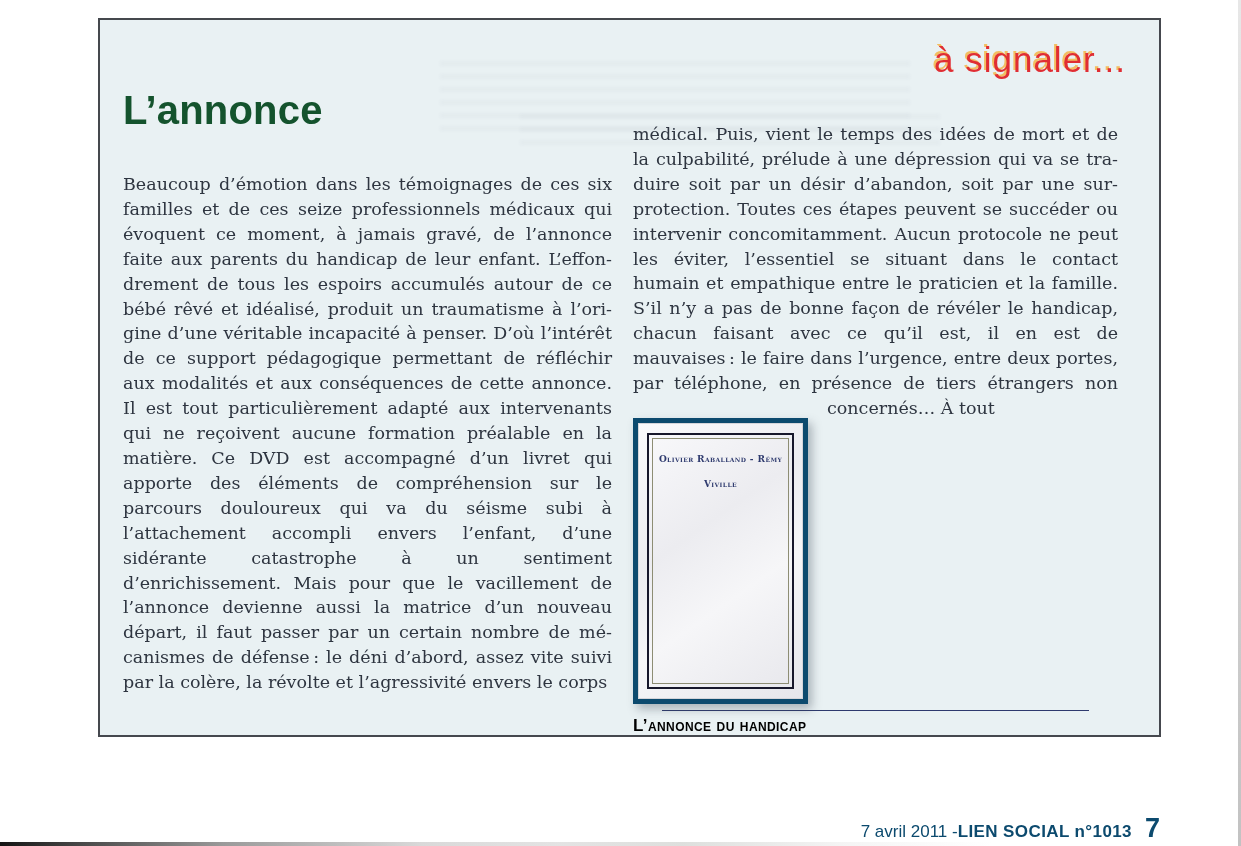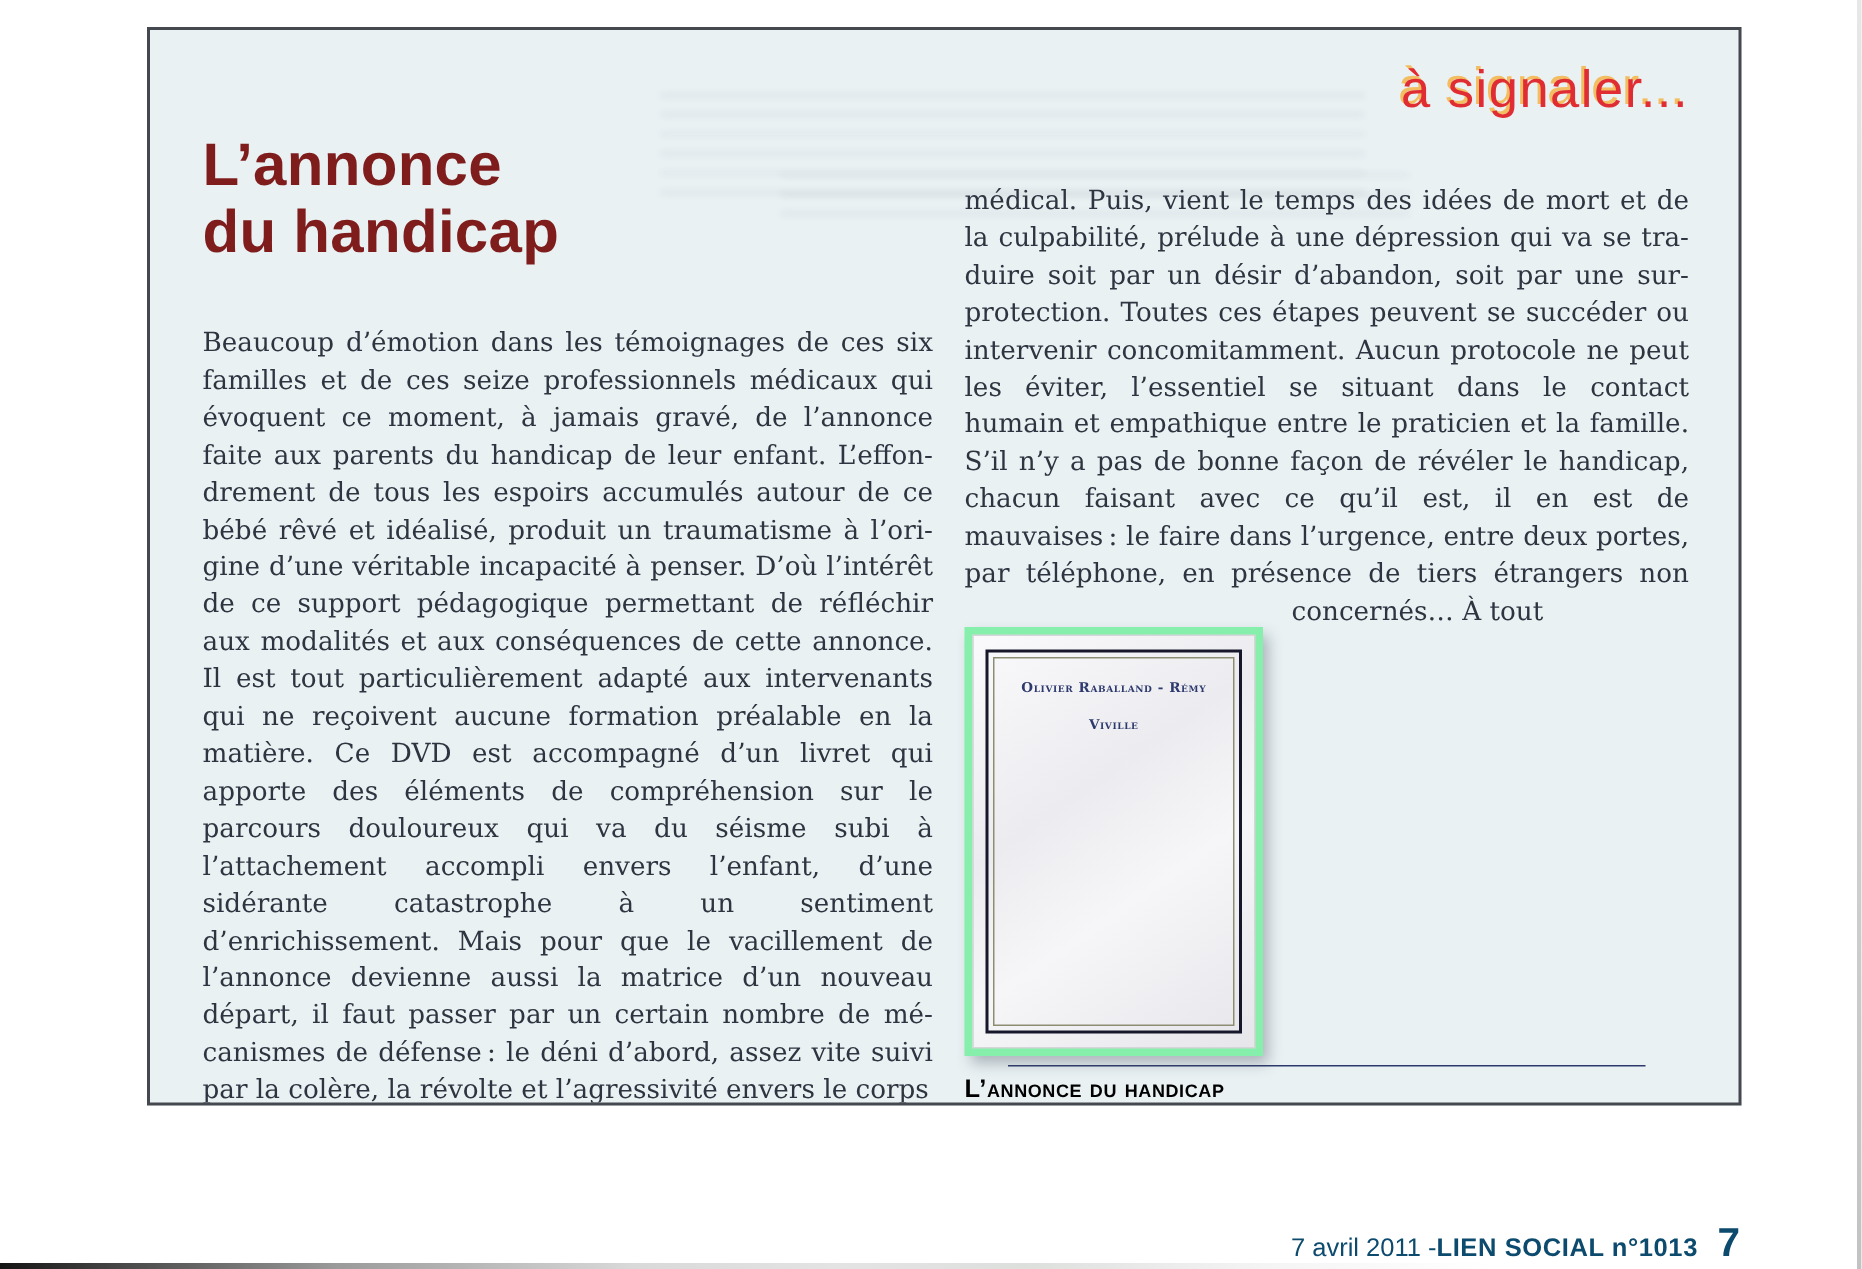--- a/index.html
+++ b/index.html
@@ -12,21 +12,21 @@
     overflow: hidden;
   }
 
   
   .panel {
     position: absolute;
     left: 98px; top: 18px;
     width: 1063px; height: 719px;
     background: #e9f1f3;
     border: 2px solid #45484e;
-    padding: 0 33px 0 35px;
+    padding: 0 33px 0 23px;
     overflow: hidden;
   }
 
   
   .ghost {
     position: absolute;
     opacity: 0.055;
     background: repeating-linear-gradient(0deg, #37405a 0 3px, transparent 3px 13px);
     filter: blur(2px);
     pointer-events: none;
@@ -48,42 +48,42 @@
   
   .columns { display: flex; margin-top: 8px; }
   .col-left  { width: 489px; }
   .col-right { width: 485px; margin-left: 21px; }
 
   h1.title {
     margin: 0;
     font-size: 40px;
     line-height: 45px;
     font-weight: 600;
-    color: #7f1d1d;
+    color: #14532d;
     letter-spacing: 0.2px;
   }
 
   p.body {
     font-family: "DejaVu Serif", serif;
     font-size: 17.5px;
     line-height: 24.9px;
     color: #2e3540;
     text-align: justify;
     margin: 0;
     hyphens: manual;
   }
   .col-left p.body  { margin-top: 39px; }
   .col-right p.body { margin-top: 34px; }
 
   
   .cover-card {
     float: left;
-    width: 199px;
+    width: 175px;
     margin: 22px 19px 6px 0;
-    background: #86efac;
+    background: #0c4a6e;
     padding: 5px;
     box-shadow: 4px 5px 9px rgba(55, 65, 80, 0.35);
   }
   .cover {
     height: 276px;
     background: linear-gradient(145deg, #fafafc 0%, #ececf0 38%, #f6f6f8 62%, #e6e6eb 100%);
     border: 1px solid #d5d5da;
     padding: 9px 8px;
   }
   .cover-frame {
@@ -160,21 +160,21 @@
 <div class="panel">
 
   <div class="ghost ghost-a"></div>
   <div class="ghost ghost-b"></div>
 
   <div class="signal">à signaler...</div>
 
   <div class="columns">
 
     <div class="col-left">
-      <h1 class="title"><span>L’annonce</span><br><span>du handicap</span></h1>
+      <h1 class="title"><span>L’annonce</span><br></h1>
       <p class="body">Beaucoup d’émotion dans les témoignages de ces six familles et de ces seize professionnels médicaux qui évoquent ce moment, à jamais gravé, de l’annonce faite aux parents du handicap de leur enfant. L’effon­drement de tous les espoirs accumulés autour de ce bébé rêvé et idéalisé, produit un traumatisme à l’ori­gine d’une véritable incapacité à penser. D’où l’intérêt de ce support pédagogique permettant de réfléchir aux modalités et aux conséquences de cette annonce. Il est tout particulièrement adapté aux intervenants qui ne reçoivent aucune formation préalable en la matière. Ce DVD est accompagné d’un livret qui apporte des éléments de compréhension sur le parcours doulou­reux qui va du séisme subi à l’attachement accompli envers l’enfant, d’une sidérante catastrophe à un sen­timent d’enrichissement. Mais pour que le vacillement de l’annonce devienne aussi la matrice d’un nouveau départ, il faut passer par un certain nombre de mé­canismes de défense : le déni d’abord, assez vite suivi par la colère, la révolte et l’agressivité envers le corps</p>
     </div>
 
     <div class="col-right">
       <p class="body"><span>médical. Puis, vient le temps des idées de mort et de la culpabilité, prélude à une dépression qui va se tra­duire soit par un désir d’abandon, soit par une sur­protection. Toutes ces étapes peuvent se succéder ou intervenir concomitamment. Aucun protocole ne peut les éviter, l’essentiel se situant dans le contact humain et empathique entre le praticien et la famille. S’il n’y a pas de bonne façon de révéler le handicap, chacun faisant avec ce qu’il est, il en est de mauvaises : le faire dans l’urgence, entre deux portes, par téléphone, en présence de tiers étrangers non concernés… À tout </span><span class="cover-card">
             <span class="cover" style="display:block">
               <span class="cover-frame" style="display:block">
                 <span class="cover-frame-inner" style="display:block">
                   <span class="cover-authors" style="display:block">Olivier Raballand - Rémy Viville</span>
                 </span>

